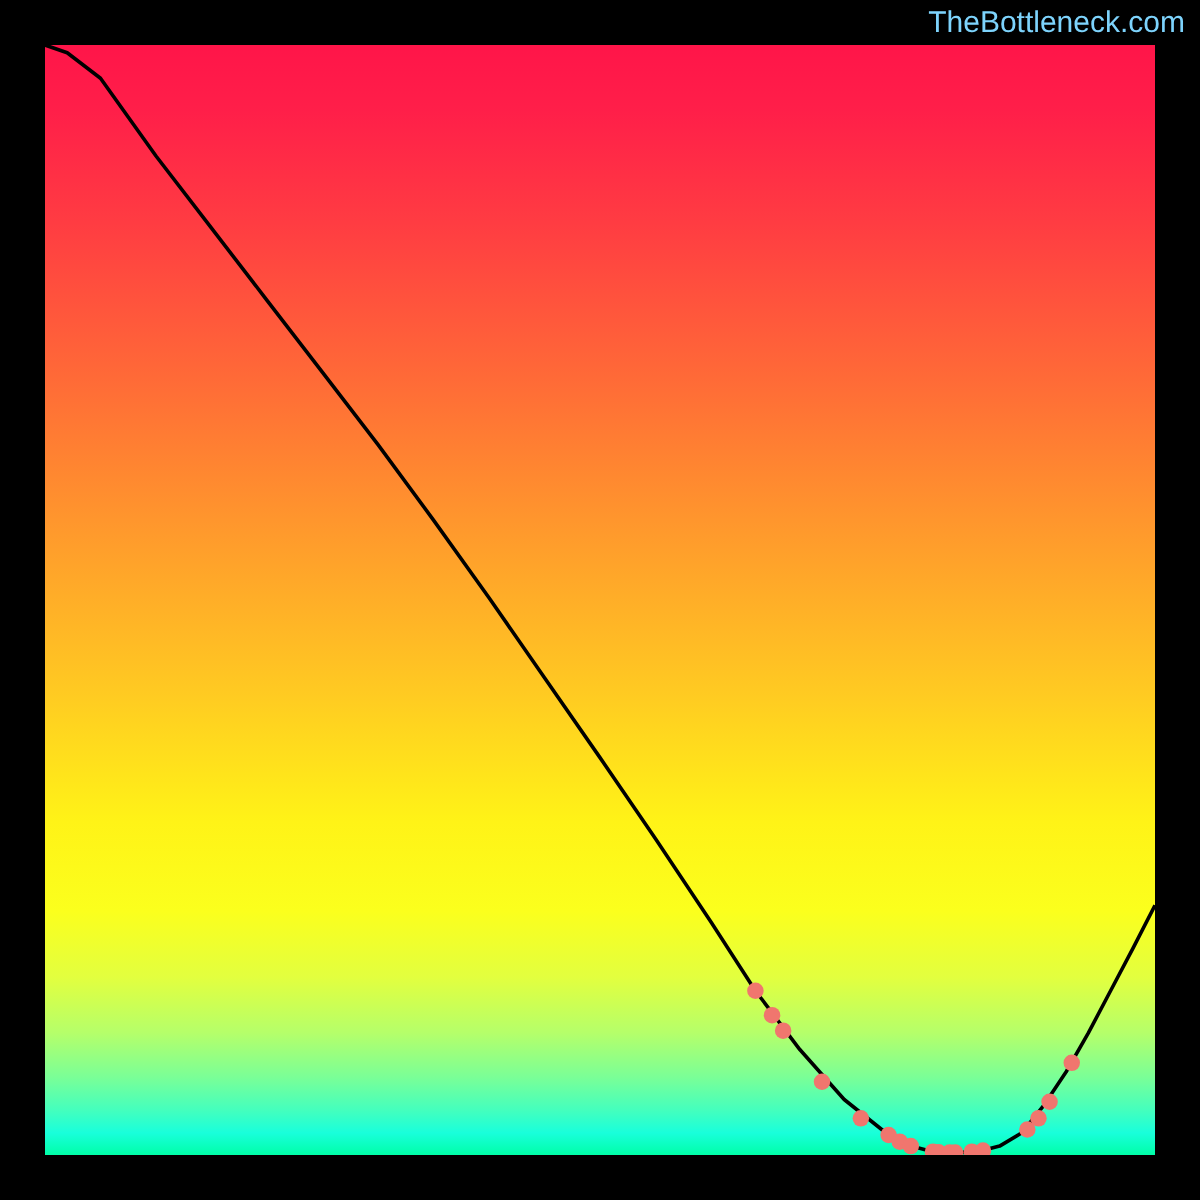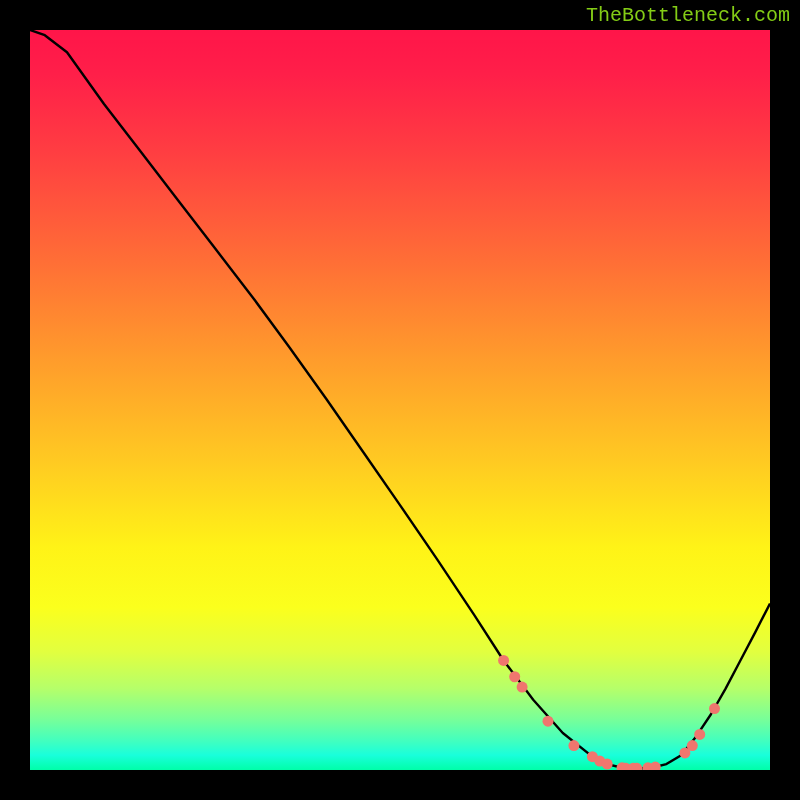--- a/index.html
+++ b/index.html
@@ -7,23 +7,23 @@
   .frame {
     position: relative;
     width: 800px;
     height: 800px;
     background: #000;
   }
   .watermark {
     position: absolute;
     top: 4px;
     right: 10px;
-    font-family: Liberation Mono, monospace;
+    font-family: Liberation Sans, sans-serif;
     font-size: 20px;
-    color: #84cc16;
+    color: #7dd3fc;
     z-index: 5;
   }
   .plot-area {
     position: absolute;
     left: 30px;
     top: 30px;
     width: 740px;
     height: 740px;
   }
   .gradient {

